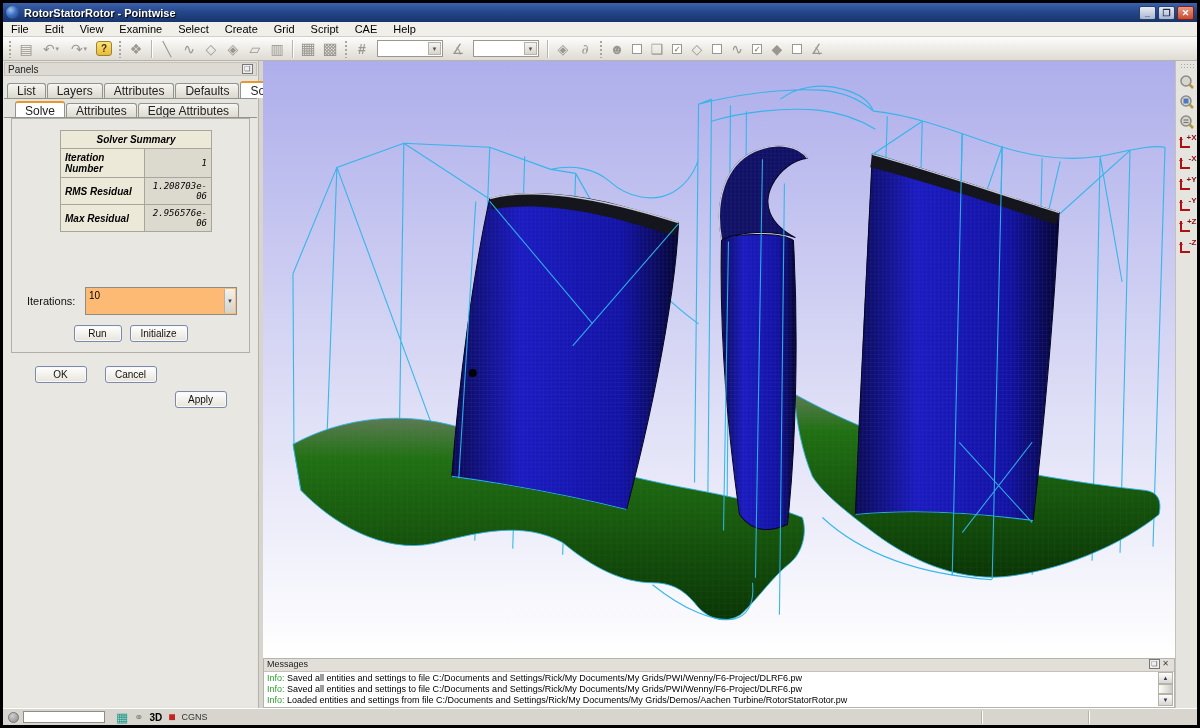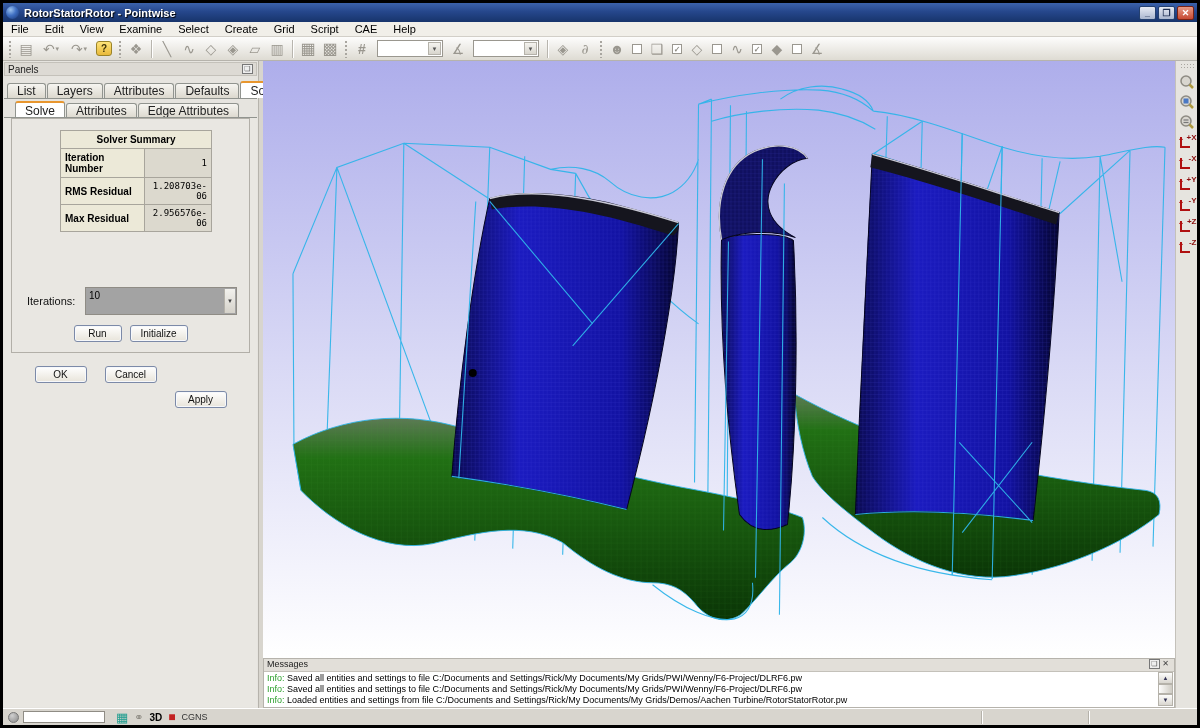--- a/index.html
+++ b/index.html
@@ -61,27 +61,27 @@
   .tab { height:15px; padding:4px 9px; font-size:12px; color:#222; background:linear-gradient(180deg,#f6f5f1,#dcd8ce);
     border:1px solid #91948f; border-bottom:none; border-radius:3px 3px 0 0; margin-right:1px;
     display:flex; align-items:center; }
   .tab.active { height:17px; background:#fff; border-top:2px solid #e8962e; font-weight:normal; }
   .subtabs-row { position:absolute; left:12px; top:41px; height:16px; display:flex; align-items:flex-end; }
   .tabline { position:absolute; left:1px; right:1px; height:1px; background:#91948f; }
   .panel-content { position:absolute; left:1px; right:1px; top:57px; bottom:1px; background:#e9e7e2; }
   .groupbox { position:absolute; left:7px; right:7px; top:0px; height:235px; border:1px solid #b2afa8; }
   .solver-table { position:absolute; left:48px; top:11px; width:152px; border-collapse:collapse;
     font-size:10px; border:1px solid #8f8c85; background:#ece9d8; }
-  .solver-table td { border:1px solid #a8a59c; padding:3px 4px; height:16px; }
+  .solver-table td { border:1px solid #a8a59c; padding:3px 4px; height:16px;font-style:italic; }
   .solver-table .hdr { text-align:center; font-weight:bold; font-size:10px; }
   .solver-table .lbl { font-weight:bold; width:84px; }
   .solver-table .val { background:#dcd9ce; text-align:right; font-family:"DejaVu Sans Mono", monospace; font-size:9px; }
   .iter-row { position:absolute; left:15px; top:173px; right:12px; height:17px; display:flex; align-items:center; }
   .iter-label { font-size:11px; color:#111; width:58px; }
-  .iter-field { flex:1; height:28px; background:#a3a3a3; border:1px solid #8f8c85; position:relative;
+  .iter-field { flex:1; height:28px; background:#fdba74; border:1px solid #8f8c85; position:relative;
     font-size:10px; padding:2px 14px 0 3px; }
   .iter-spin { position:absolute; right:1px; top:1px; bottom:1px; width:11px;
     background:linear-gradient(180deg,#f2f1ed,#d5d2ca); border-left:1px solid #b5b2aa; font-size:6px;
     color:#444; display:flex; align-items:center; justify-content:center; }
   .btn-xp { height:17px; background:linear-gradient(180deg,#ffffff,#e8e4da); border:1px solid #7c8aa8;
     border-radius:3px; font-size:10px; color:#111; display:flex; align-items:center; justify-content:center;
     box-shadow:inset 0 0 0 1px #f6f8fb; }
   .run-row { position:absolute; left:0; right:0; top:206px; display:flex; justify-content:center; gap:8px; }
   .okrow { position:absolute; left:0; right:0; top:248px; display:flex; justify-content:center; gap:18px; }
 

